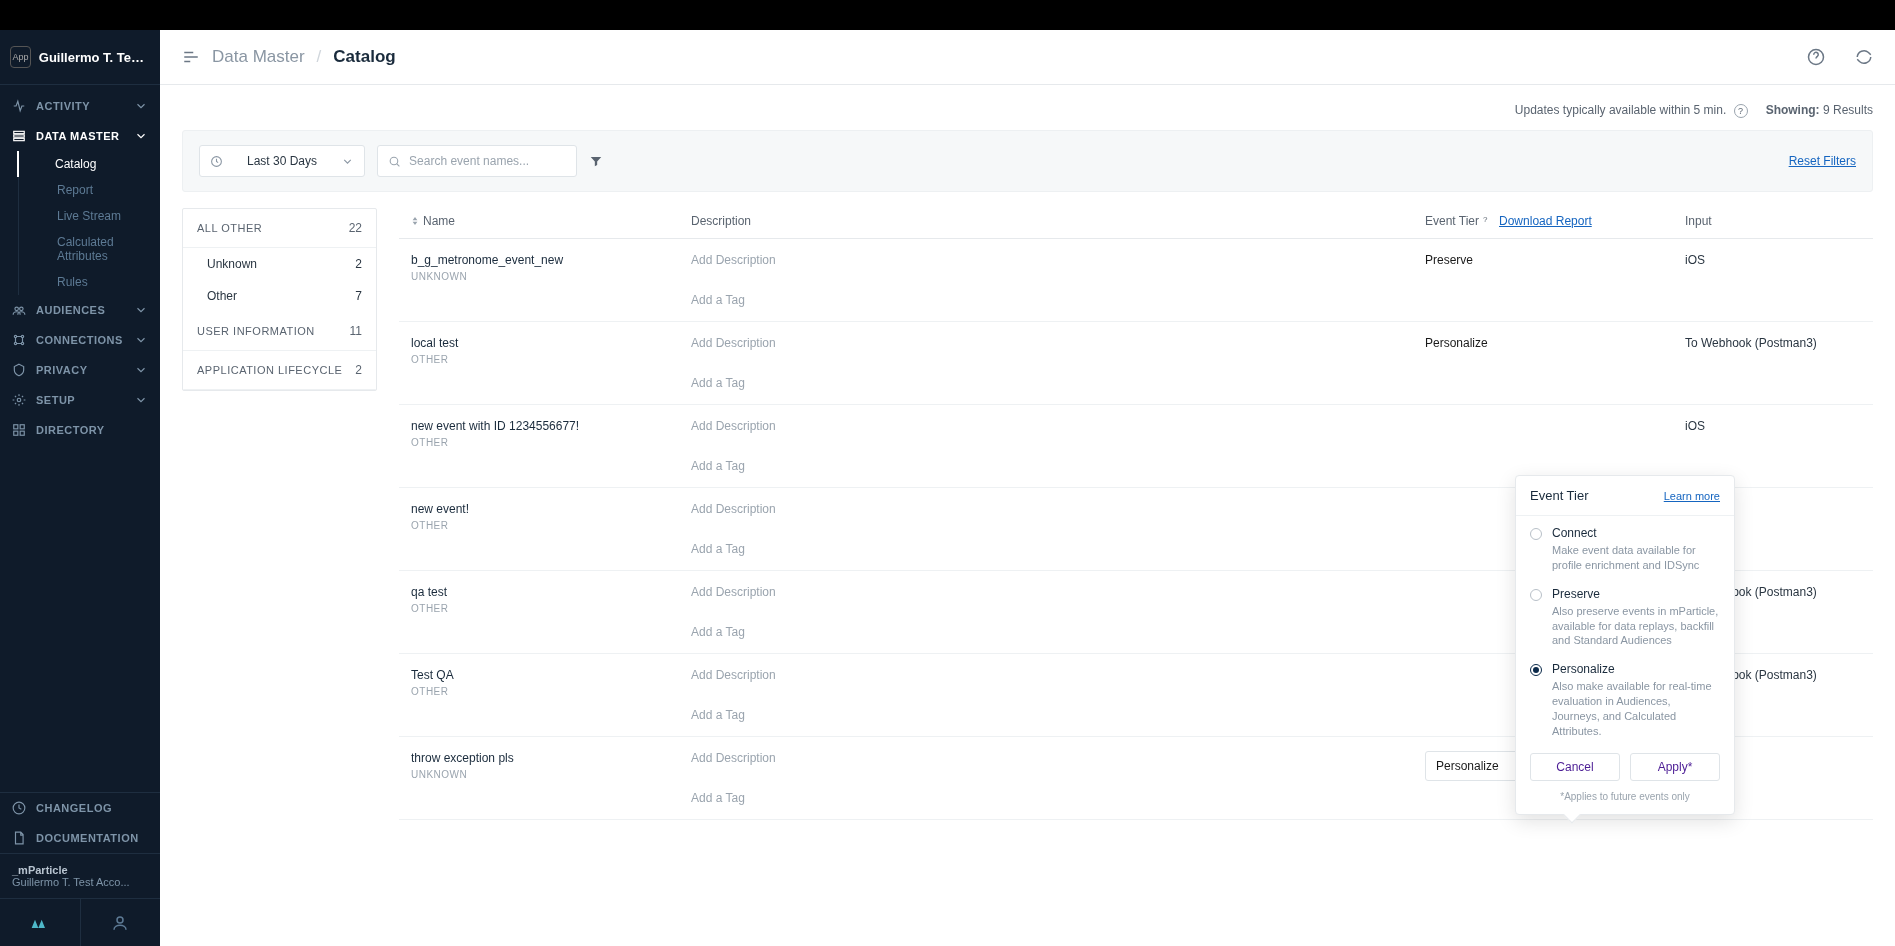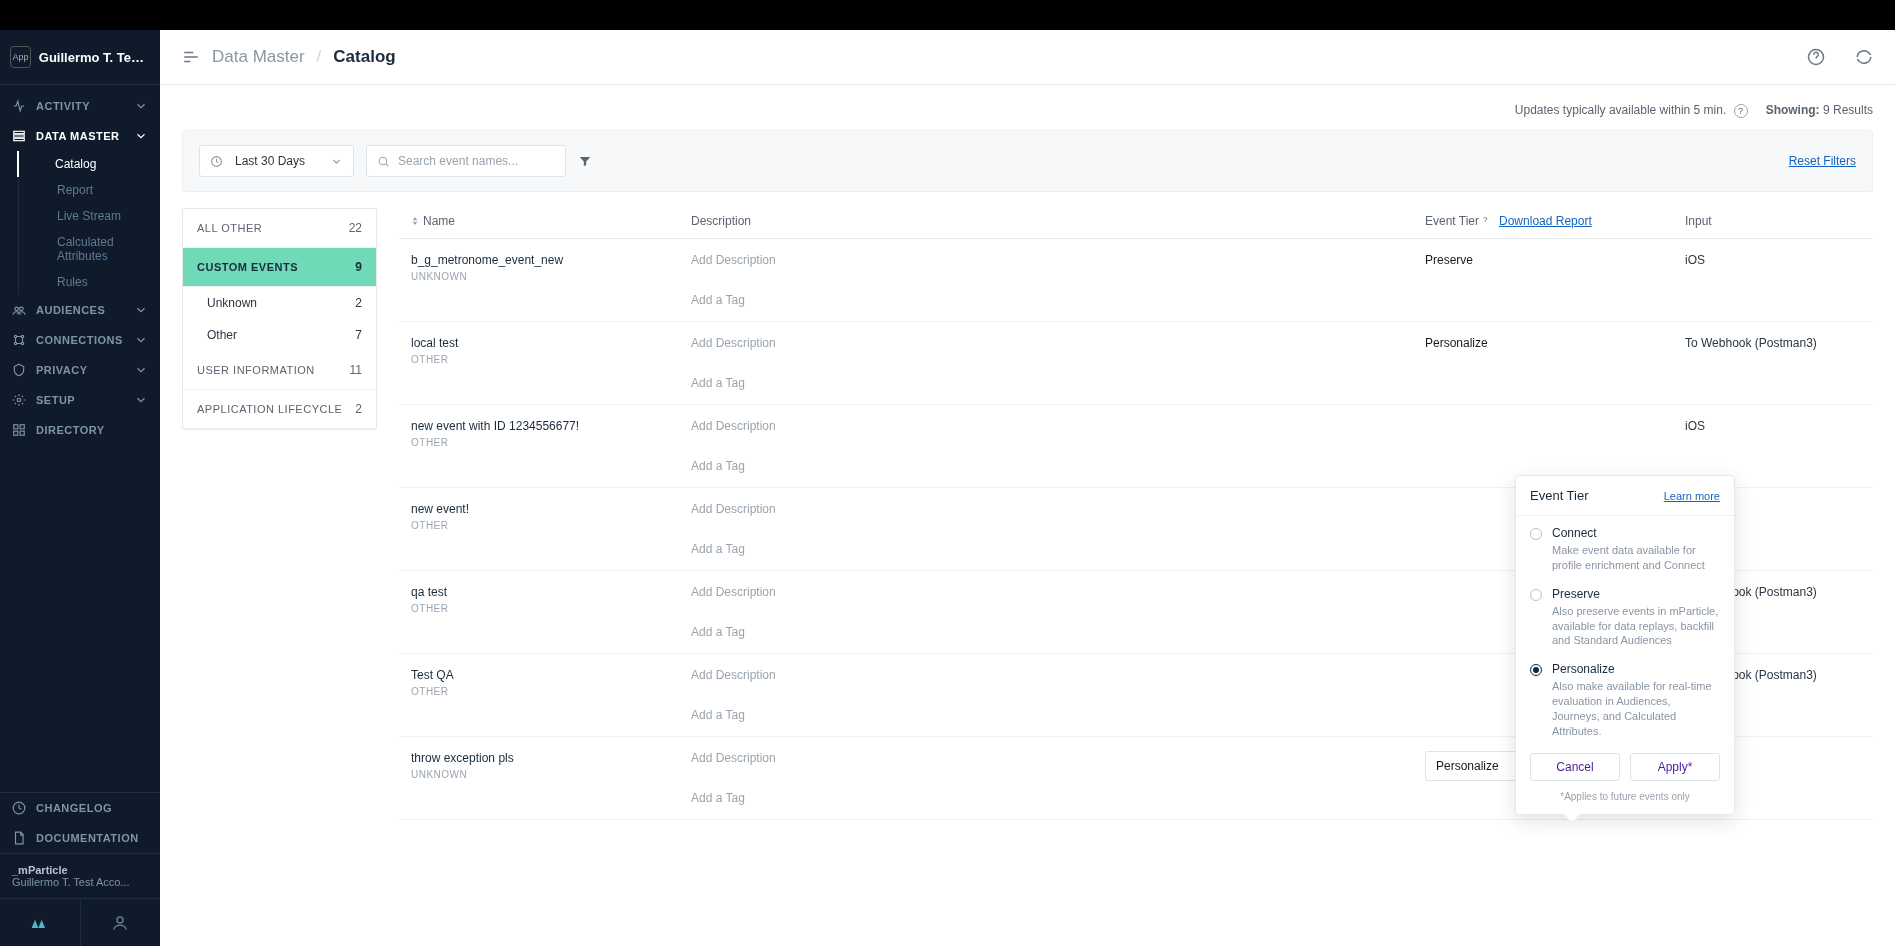--- a/index.html
+++ b/index.html
@@ -32,21 +32,21 @@
 .crumb { font-size:17px; color:#8a96a3; font-weight:500;}
 .crumb.cur { color:#1a2b3c; font-weight:700;}
 .crumb-sep { color:#d0d6dc; font-size:17px;}
 .hspacer{flex:1;}
 .hicon{ width:18px; height:18px; color:#6b7785; cursor:pointer; margin-left:18px;}
 
 .content { flex:1; overflow:auto; padding:0 22px 40px 22px; position:relative;}
 .meta-row { display:flex; justify-content:flex-end; align-items:flex-start; gap:18px; padding:18px 0 12px 0; font-size:12px; color:#5a6470;}
 .meta-row .q{ width:14px;height:14px; border:1px solid #9aa4ae; border-radius:50%; display:inline-flex;align-items:center;justify-content:center;font-size:9px; margin-left:4px;}
 .filters { background:#f6f8f9; border:1px solid #edf0f2; border-radius:3px; padding:14px 16px; display:flex; align-items:center; gap:12px;}
-.dd { background:#fff; border:1px solid #dfe4e8; border-radius:3px; height:32px; display:flex; align-items:center; padding:0 10px; gap:12px; font-size:12px; color:#2a3642; cursor:pointer; min-width:155px;}
+.dd { background:#fff; border:1px solid #dfe4e8; border-radius:3px; height:32px; display:flex; align-items:center; padding:0 10px; gap:24px; font-size:12px; color:#2a3642; cursor:pointer; min-width:155px;}
 .dd svg{width:13px;height:13px;color:#8a96a3;}
 .search { background:#fff; border:1px solid #dfe4e8; border-radius:3px; height:32px; display:flex; align-items:center; padding:0 10px; gap:8px; width:200px;}
 .search input{ border:none; outline:none; font-size:12px; flex:1; color:#333;}
 .search input::placeholder{color:#9aa4ae;}
 .ficon{ width:14px;height:14px;color:#5a6470; cursor:pointer;}
 .reset { margin-left:auto; font-size:12px; color:#1565c0; text-decoration:underline; cursor:pointer;}
 
 .body { display:flex; gap:22px; margin-top:16px; align-items:flex-start;}
 .left { width:195px; border:1px solid #e6e9ec; border-radius:2px; overflow:hidden;}
 .cat { display:flex; align-items:center; justify-content:space-between; padding:12px 14px; font-size:11px; letter-spacing:.5px; color:#5a6470; border-bottom:1px solid #eef1f3; cursor:pointer;}
@@ -264,24 +264,20 @@
           </svg>
         <span class="reset">Reset Filters</span>
       </div>
 
       <div class="body">
         <div class="left" id="cats">
             <div class="cat">
               <span>ALL OTHER</span>
               <span class="cnt">22</span>
             </div>
-            <div class="cat sel">
-              <span>CUSTOM EVENTS</span>
-              <span class="cnt">9</span>
-            </div>
             <div class="subcat">
               <span>Unknown</span>
               <span>2</span>
             </div>
             <div class="subcat">
               <span>Other</span>
               <span>7</span>
             </div>
             <div class="cat">
               <span>USER INFORMATION</span>
@@ -387,21 +383,21 @@
       <div class="popover">
         <div class="pop-h">
           <span>Event Tier</span>
           <a>Learn more</a>
         </div>
         <div id="opts">
             <div class="opt">
               <div class="radio"></div>
               <div class="opt-body">
                 <div class="t">Connect</div>
-                <div class="d">Make event data available for profile enrichment and Connect</div>
+                <div class="d">Make event data available for profile enrichment and IDSync</div>
               </div>
             </div>
             <div class="opt">
               <div class="radio"></div>
               <div class="opt-body">
                 <div class="t">Preserve</div>
                 <div class="d">Also preserve events in mParticle, available for data replays, backfill and Standard Audiences</div>
               </div>
             </div>
             <div class="opt">

